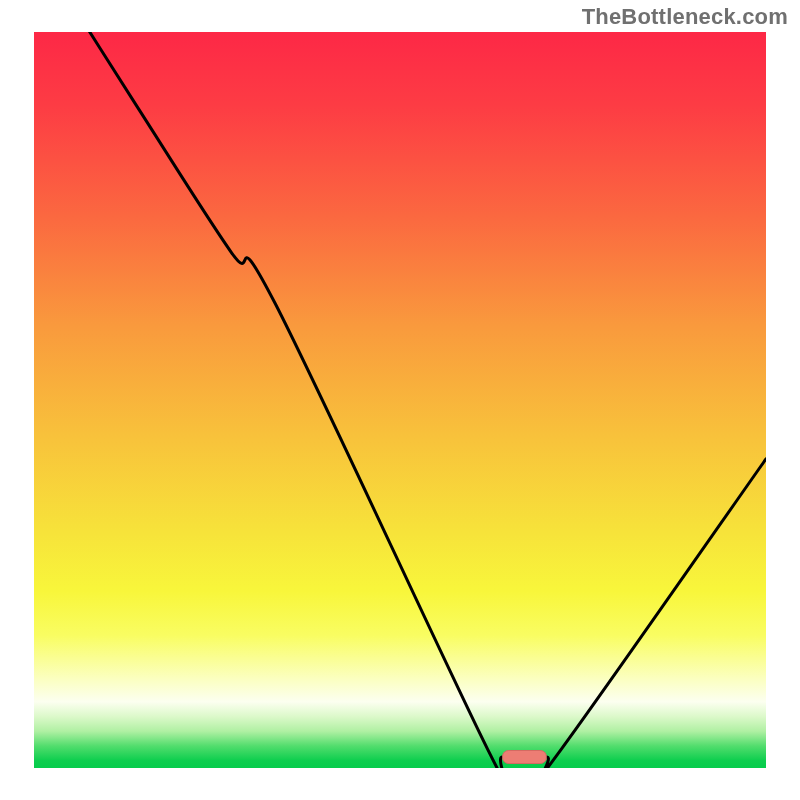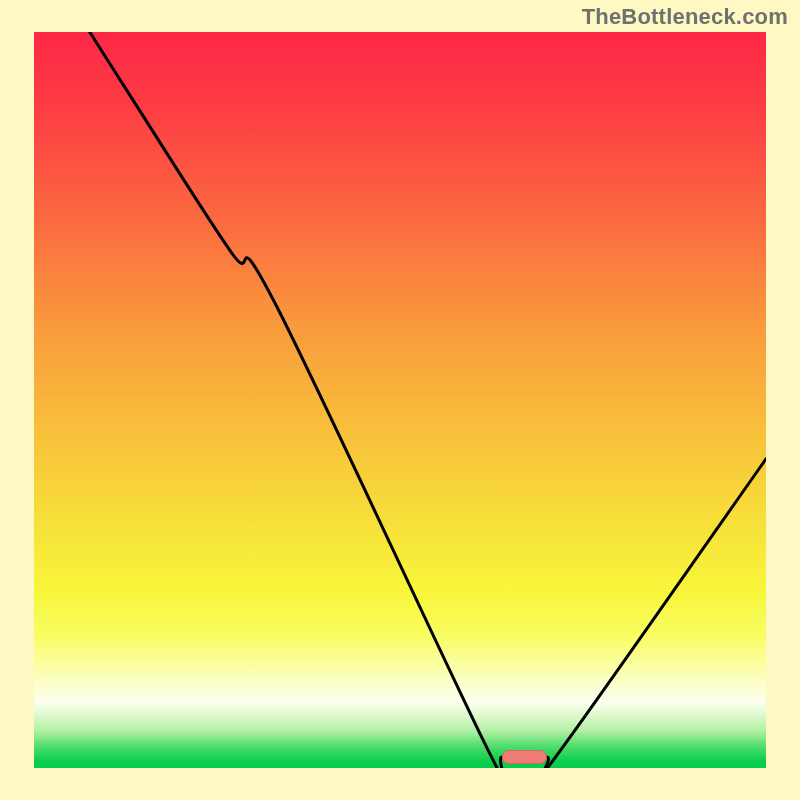--- a/index.html
+++ b/index.html
@@ -8,21 +8,21 @@
     width: 800px;
     height: 800px;
     background: #000;
     overflow: hidden;
     font-family: Arial, Helvetica, sans-serif;
   }
   .frame {
     position: relative;
     width: 800px;
     height: 800px;
-    background: #fef9c3;
+    background: #ffffff;
   }
   .watermark {
     position: absolute;
     top: 4px;
     right: 12px;
     color: #707070;
     font-size: 22px;
     font-weight: 600;
     letter-spacing: 0.2px;
     user-select: none;

